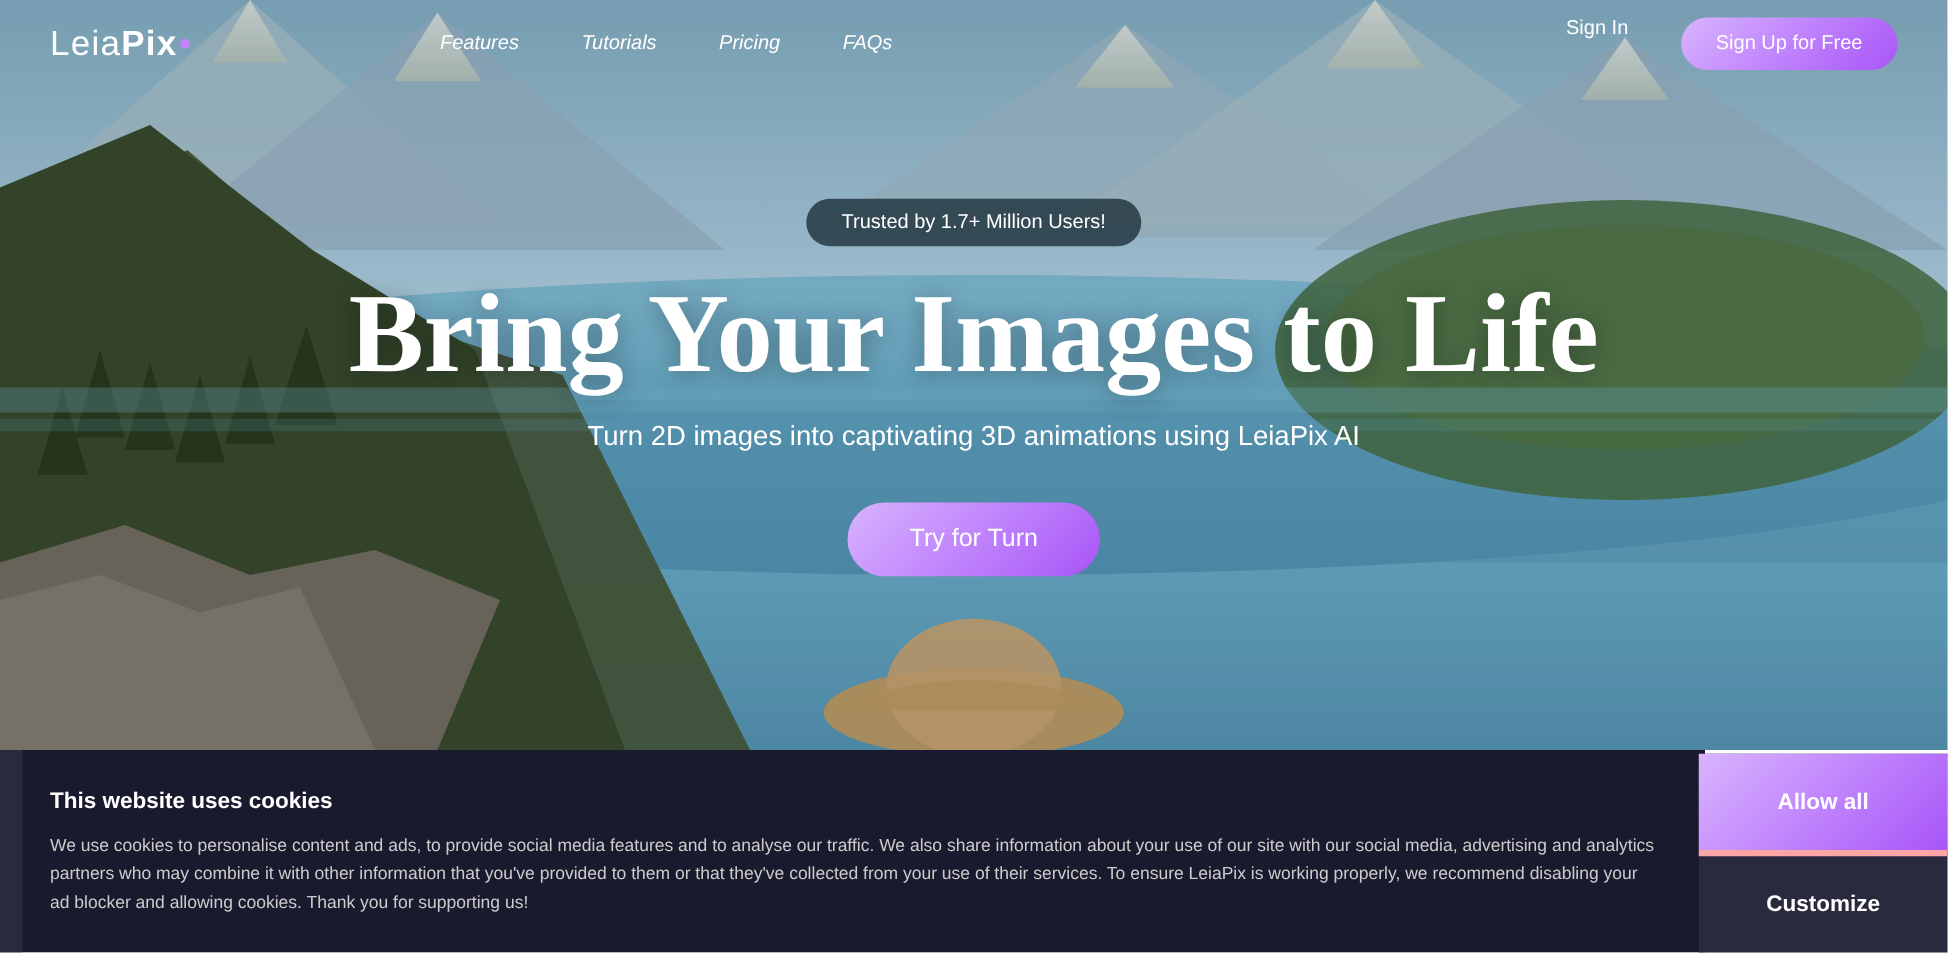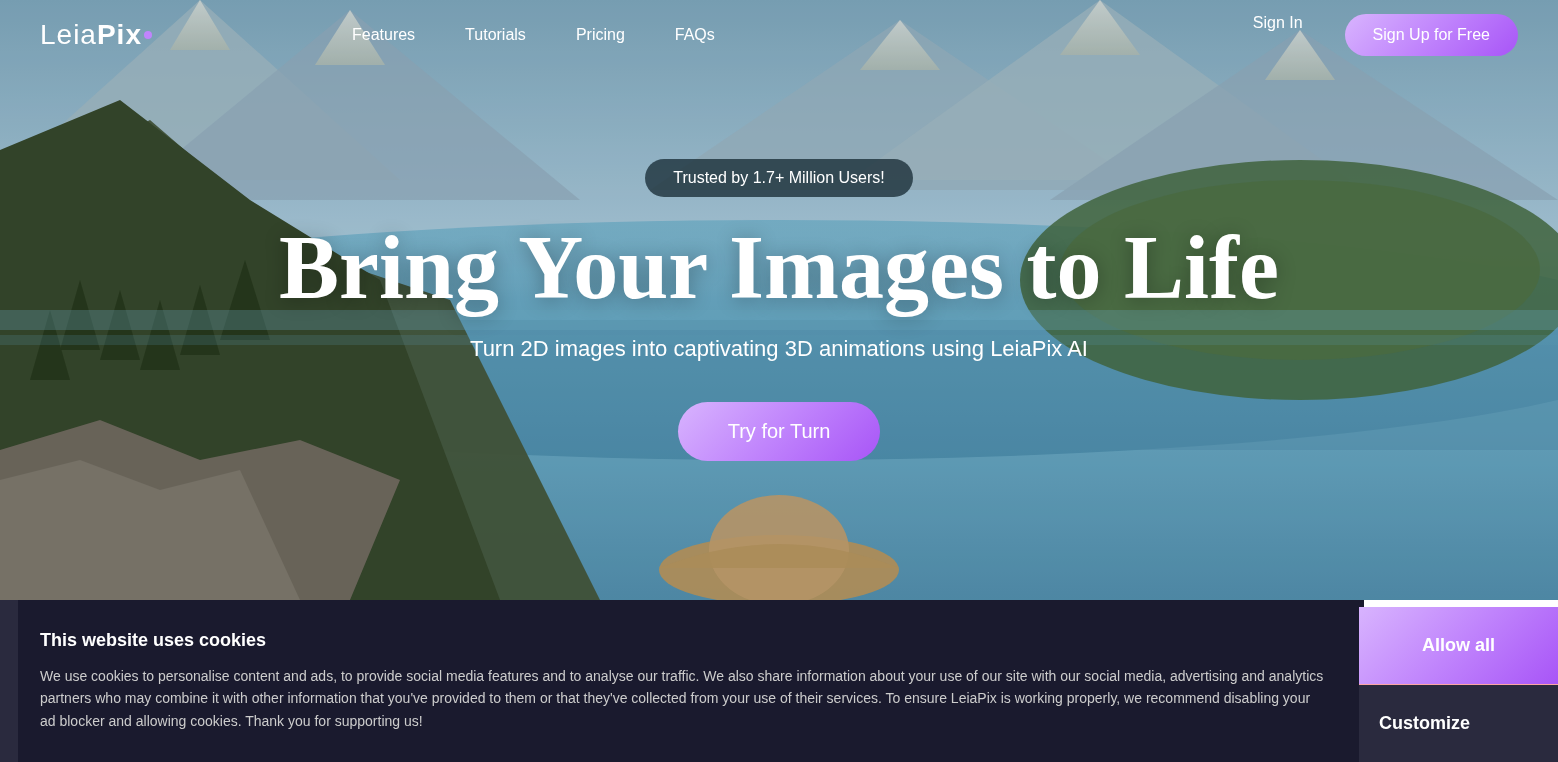--- a/index.html
+++ b/index.html
@@ -55,20 +55,21 @@
       border-radius: 50%;
       display: inline-block;
       margin-left: 2px;
       vertical-align: super;
     }
     .nav-links {
       display: flex;
       align-items: flex-start;
       gap: 50px;
       margin-left: 200px;
+      font-style: italic;
     }
     .nav-link {
       color: white;
       font-size: 16px;
       text-decoration: none;
       font-weight: 400;
       cursor: pointer;
     }
     .nav-right {
       margin-left: auto;
@@ -183,22 +184,22 @@
       text-align: center;
     }
     .customize-btn {
       background: #2a2a3e;
       color: white;
       border: none;
       padding: 28px 20px;
       font-size: 18px;
       font-weight: 600;
       cursor: pointer;
-      text-align: left;
-      border-top: 1px solid #fca5a5;
+      text-align: center;
+      border-top: 5px solid #fca5a5;
     }
 
     
     .left-strip {
       position: absolute;
       bottom: 0; left: 0;
       width: 18px;
       height: 162px;
       background: #2a2a3e;
       z-index: 101;

